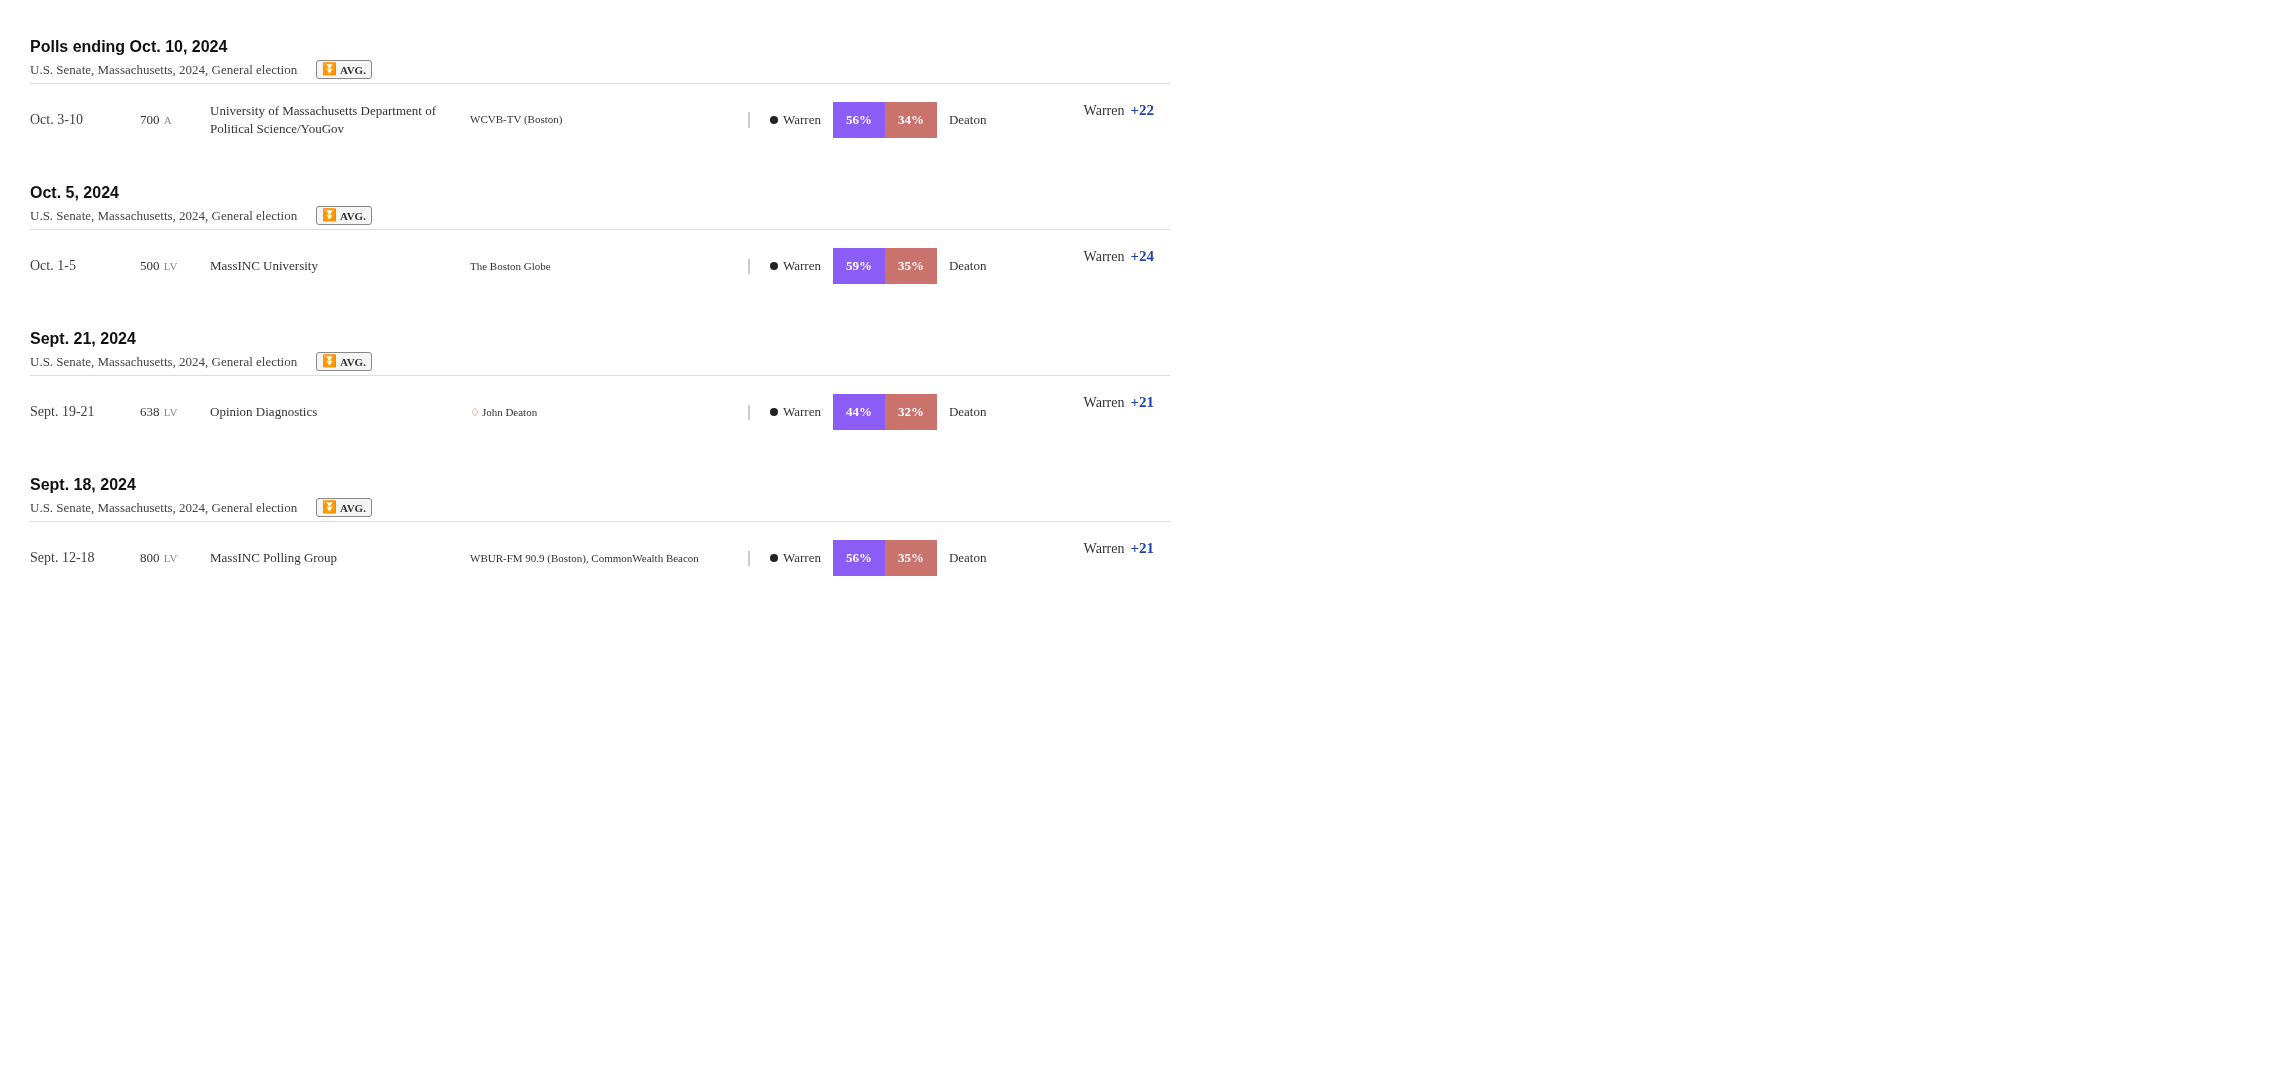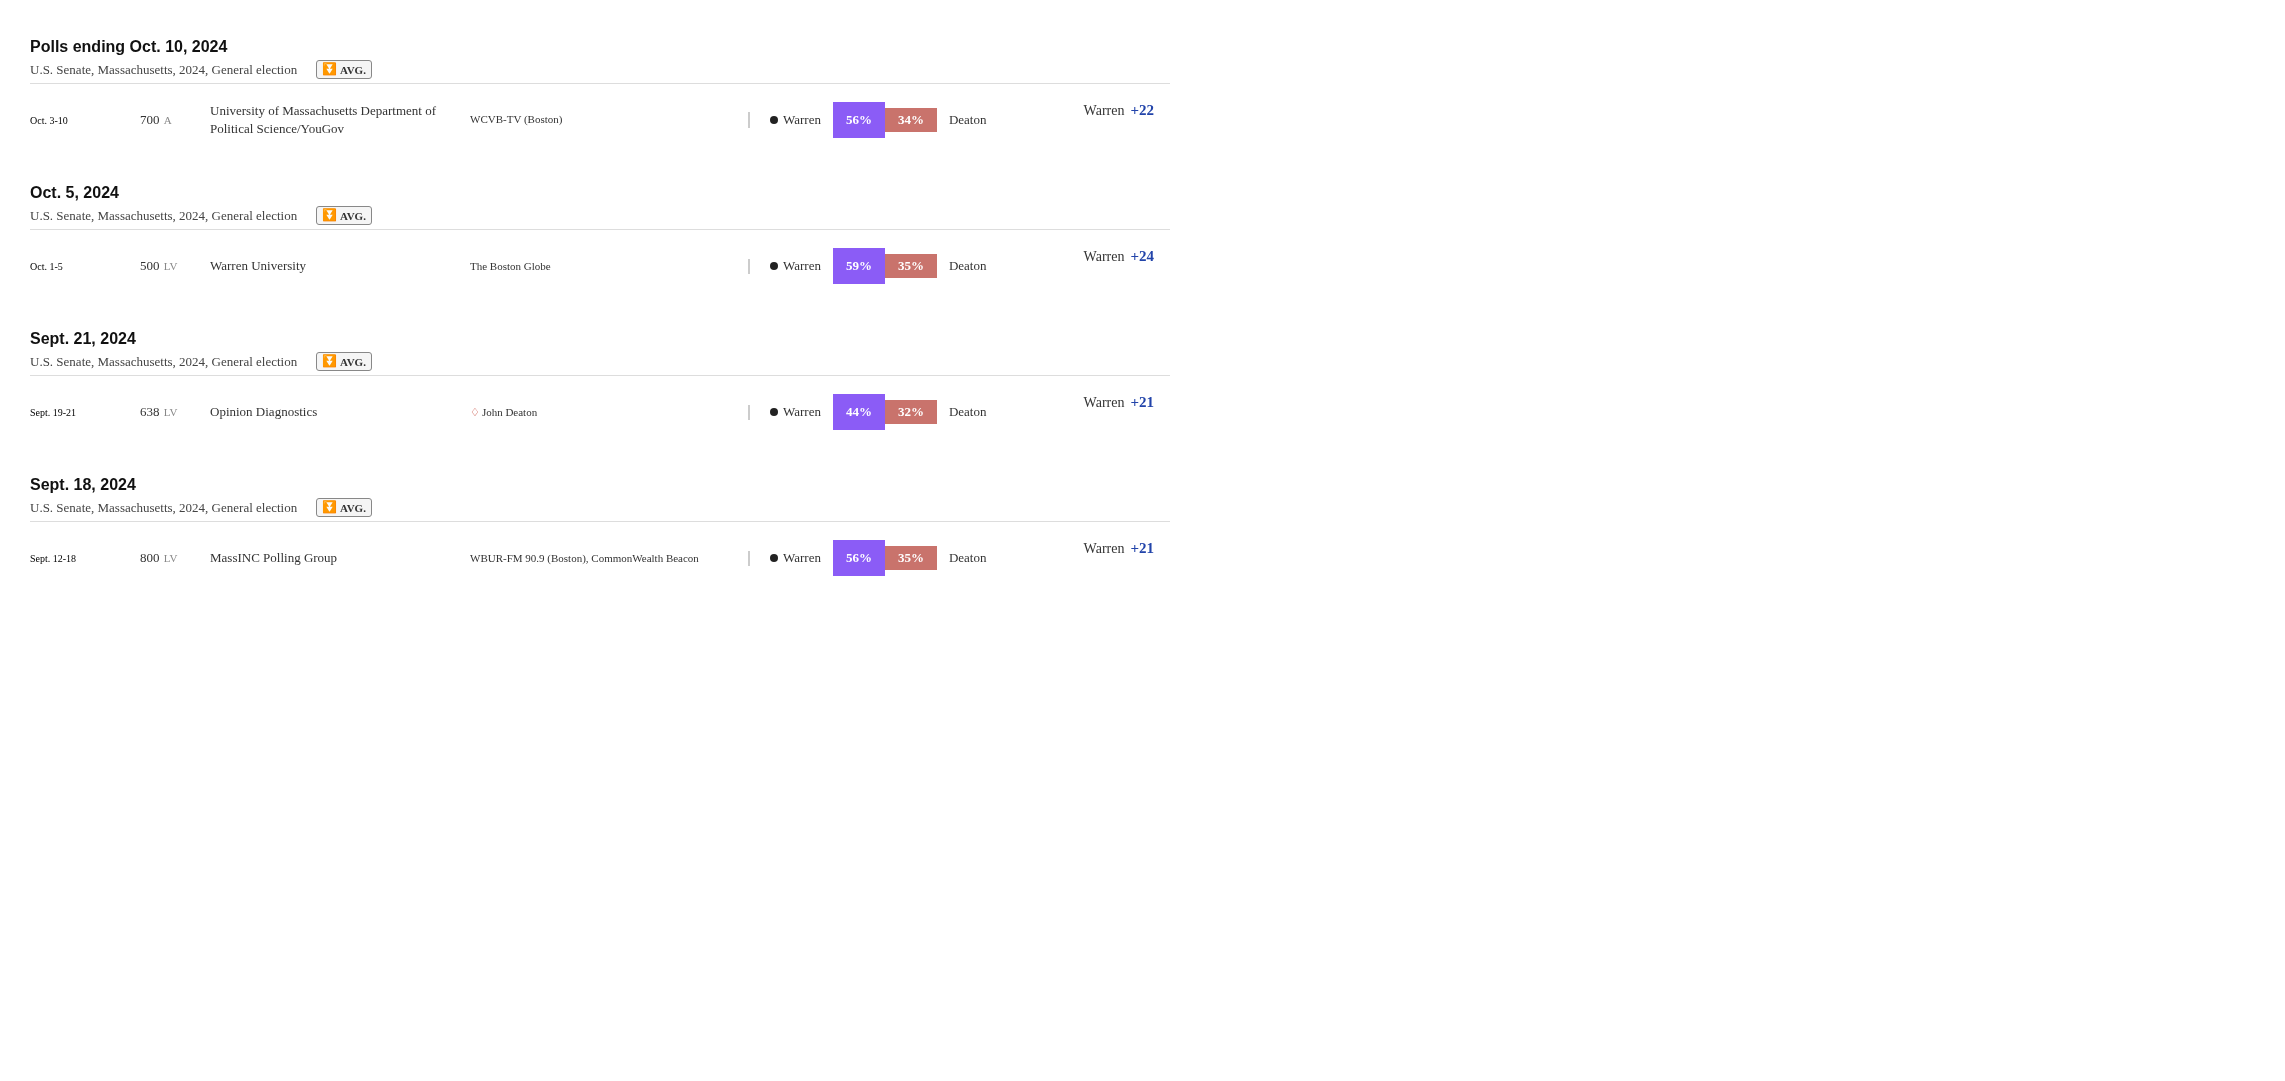--- a/index.html
+++ b/index.html
@@ -57,22 +57,22 @@
       border-top: 1px solid #ddd;
       padding: 18px 0;
       gap: 0;
     }
     .poll-cell {
       padding-right: 16px;
       font-size: 14px;
       color: #333;
     }
     .poll-cell.dates {
-      color: #000000;
-      font-size: 10px;
+      color: #404040;
+      font-size: 14px;
     }
     .poll-cell.sample {
       color: #333;
       font-size: 13px;
     }
     .poll-cell.pollster {
       font-size: 13px;
       color: #333;
       line-height: 1.4;
     }
@@ -121,21 +121,21 @@
       min-width: 52px;
     }
     .bar-rep {
       background: #c9736c;
       color: white;
       font-size: 13px;
       font-weight: 600;
       display: flex;
       align-items: center;
       justify-content: center;
-      height: 24px;
+      height: 36px;
       min-width: 52px;
     }
     .opponent-label {
       font-size: 13px;
       color: #333;
       margin-left: 6px;
       white-space: nowrap;
     }
     .result-winner {
       margin-left: auto;
@@ -223,21 +223,21 @@
             <span>U.S. Senate, Massachusetts, 2024, General election</span>
             <span class="avg-badge">
               <span class="avg-icon">⏬</span>
               <span>AVG.</span>
             </span>
           </div>
         </div>
         <div class="poll-row">
           <div class="poll-cell dates">Oct. 1-5</div>
           <div class="poll-cell sample">500 <span class="sample-lv">LV</span></div>
-          <div class="poll-cell pollster">Warren University</div>
+          <div class="poll-cell pollster">MassINC University</div>
           <div class="poll-cell sponsor">The Boston Globe</div>
           <div class="poll-cell">
             <div class="results-outer">
               <div class="results-inner">
                 <div class="candidate-label">
                   <span class="dot"></span>
                   <span>Warren</span>
                 </div>
                 <div class="bar-group">
                   <div class="bar-dem">59%</div>

